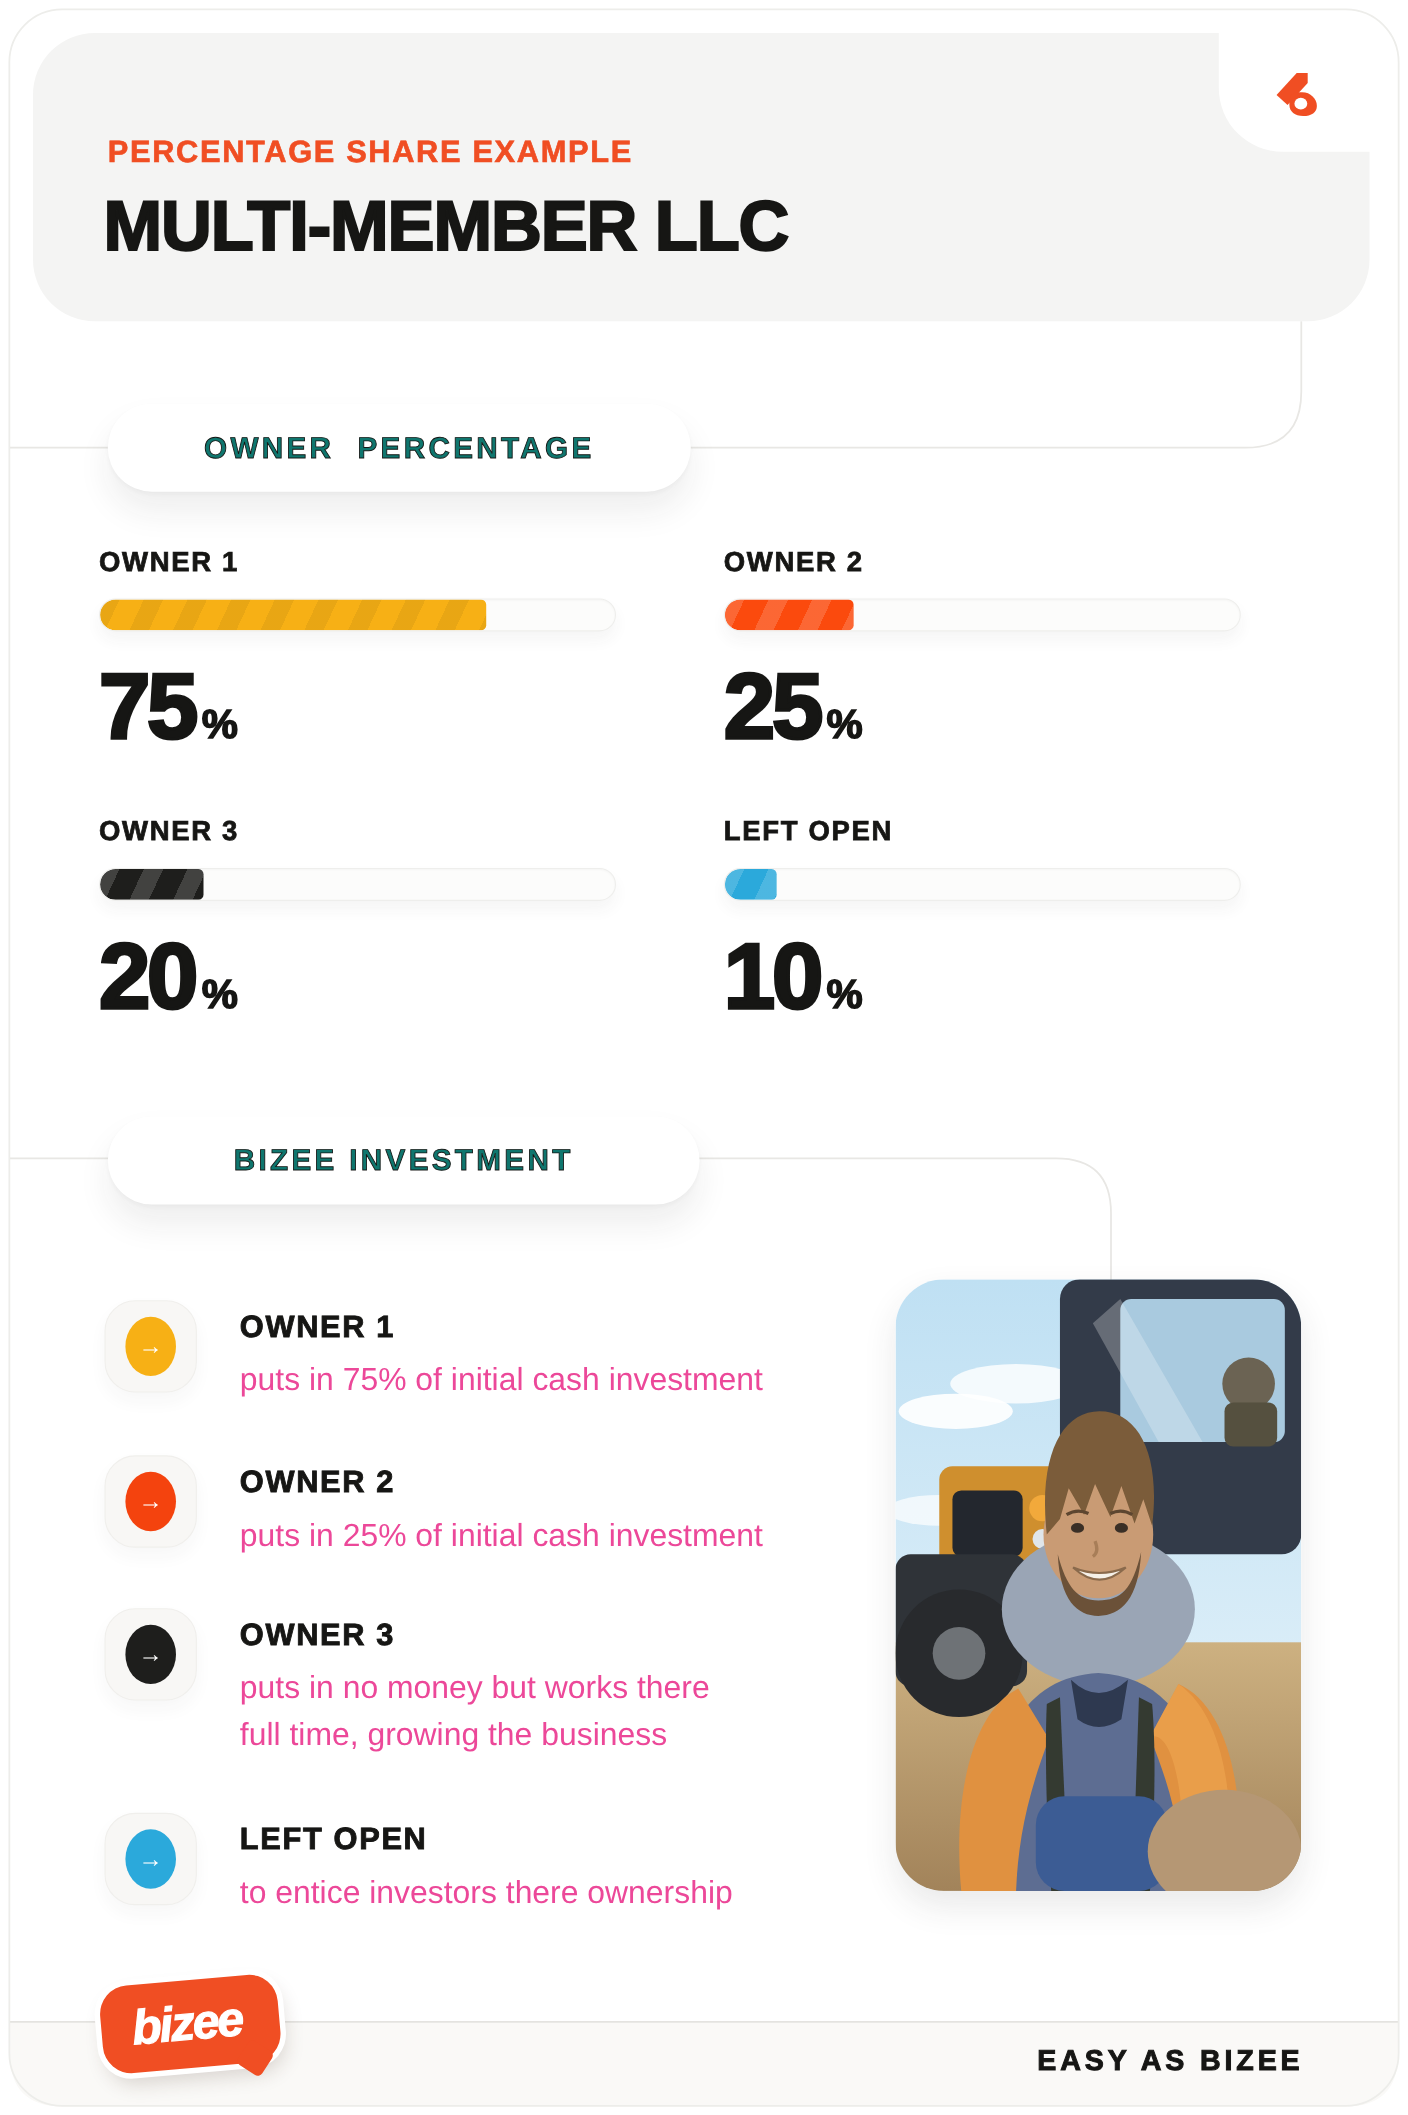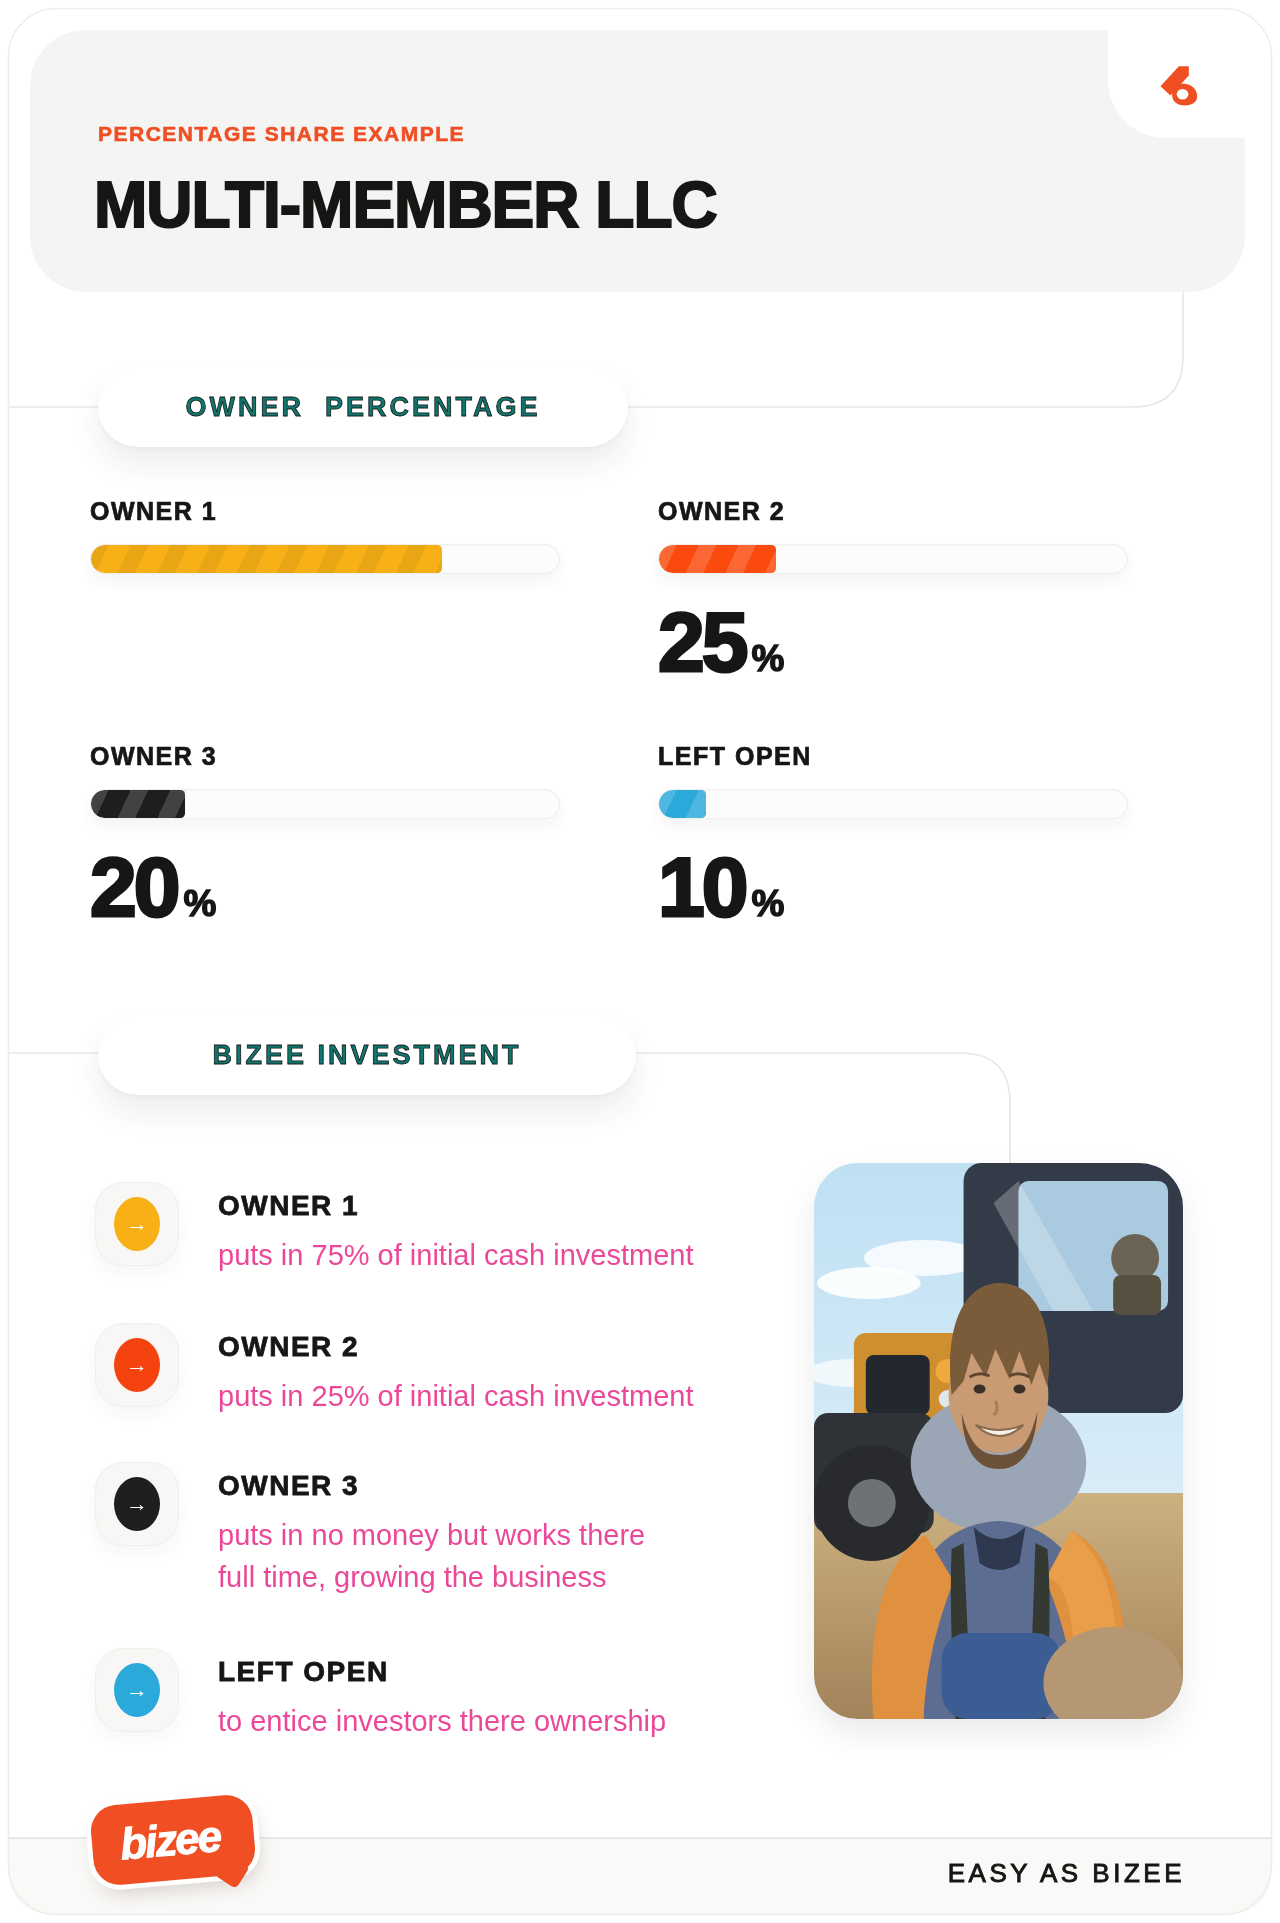--- a/index.html
+++ b/index.html
@@ -12,21 +12,21 @@
   svg.underlay{z-index:0;}
   svg.overlay{z-index:40;}
 
   
   .header-card{
     position:absolute;left:30px;top:30px;width:1215px;height:262px;
     background:#f4f4f3;border-radius:56px;z-index:2;
   }
   .eyebrow{
     position:absolute;left:68px;top:92px;
-    font-size:21px;font-weight:800;letter-spacing:1.5px;
+    font-size:28px;font-weight:800;letter-spacing:1.5px;
     color:var(--accent,#F04E23);
     -webkit-text-stroke:0.6px var(--accent,#F04E23);
   }
   .main-title{
     position:absolute;left:64px;top:138px;margin:0;
     font-size:64px;font-weight:900;letter-spacing:-1px;color:#161614;
     -webkit-text-stroke:2px #161614;
   }
   .notch{
     position:absolute;right:0;top:0;width:172px;height:138px;
@@ -130,21 +130,21 @@
     content:"";position:absolute;right:12px;bottom:-9px;width:26px;height:26px;
     background-color:var(--accent,#F04E23);border-radius:5px;
     transform:rotate(38deg);z-index:-1;
   }
   .sticker-text{
     color:#ffffff;font-size:44px;font-weight:900;font-style:italic;
     letter-spacing:-2px;-webkit-text-stroke:1px #fff;padding-right:6px;
   }
   .tagline{
     position:absolute;right:95px;top:1858px;z-index:5;
-    font-size:26px;font-weight:400;letter-spacing:3.5px;color:#161614;
+    font-size:26px;font-weight:700;letter-spacing:3.5px;color:#161614;
     -webkit-text-stroke:0.9px #161614;
   }
 </style>
 </head>
 <body>
 
 <div class="canvas">
 
   <svg class="underlay" width="1280" height="1923" viewBox="0 0 1280 1923">
     <path d="M1183 292 V356 Q1183 407 1132 407 H9" fill="none" stroke="#e8e7e4" stroke-width="1.6"></path>
@@ -167,20 +167,23 @@
   </div>
 
   <div class="pill" id="pill-percentage">
     <span class="pill-label">OWNER  PERCENTAGE</span>
   </div>
 
   <div class="bar-block" id="bar-0">
     <div class="bar-label">OWNER 1</div>
     <div class="bar-track">
       <div class="bar-fill dark-stripes" style="width: 75%; background-color: rgb(247, 176, 21);"></div>
+    </div>
+    <div class="bar-value">
+      <span class="num">75</span><span class="pct">%</span>
     </div>
   </div>
 
   <div class="bar-block" id="bar-1">
     <div class="bar-label">OWNER 2</div>
     <div class="bar-track">
       <div class="bar-fill" style="width: 25%; background-color: rgb(251, 74, 13);"></div>
     </div>
     <div class="bar-value">
       <span class="num">25</span><span class="pct">%</span>

